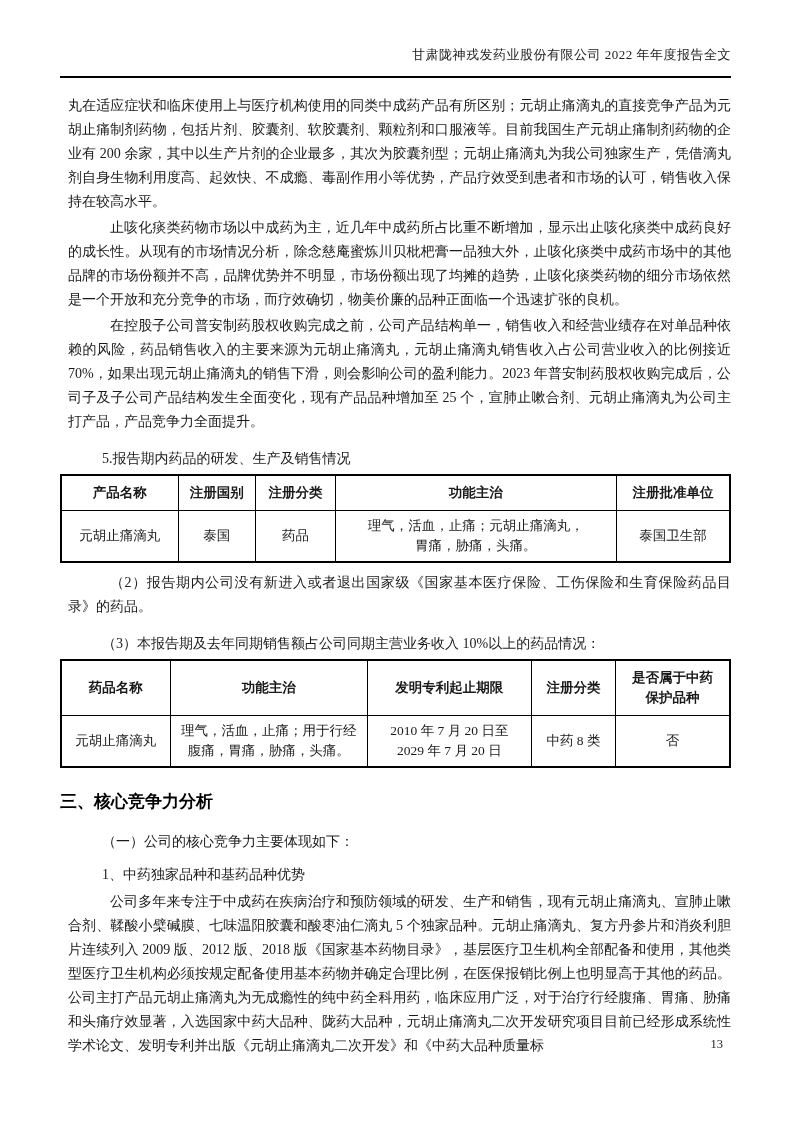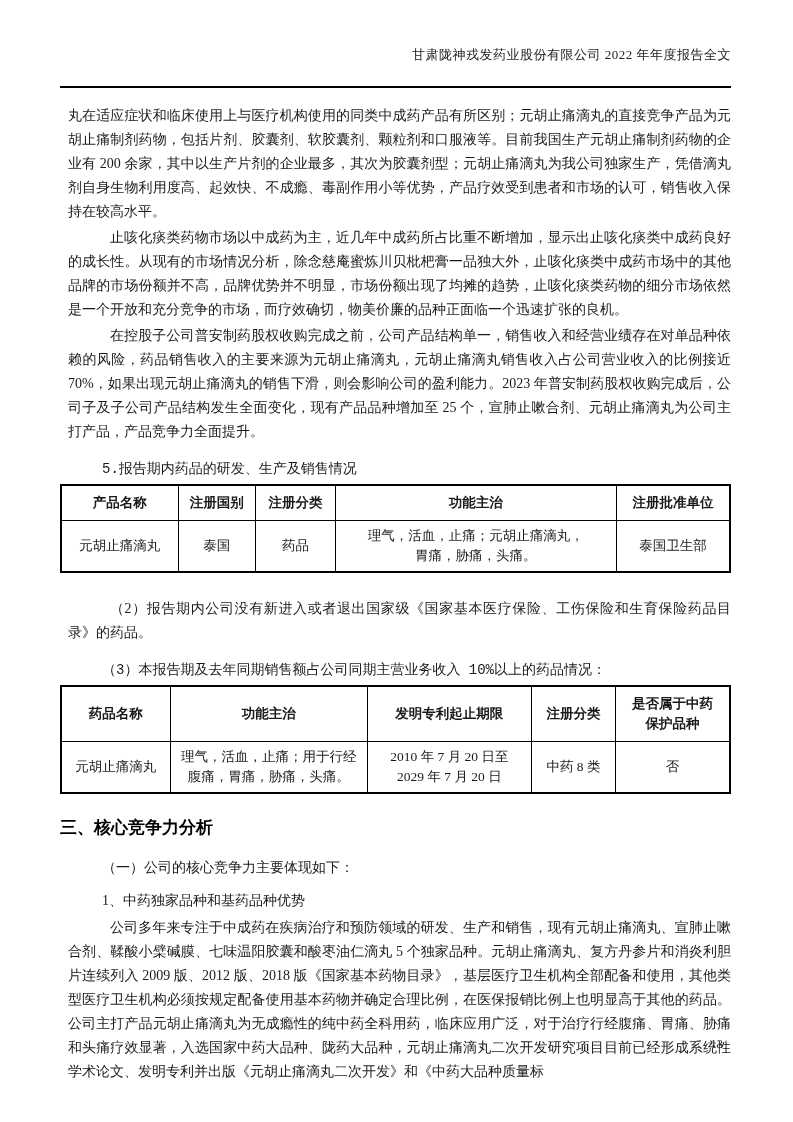--- a/index.html
+++ b/index.html
@@ -9,45 +9,45 @@
     background:#ffffff;
     margin:0 auto;
     overflow:hidden;
     box-sizing:border-box;
     padding:46px 62px 0 60px;
     font-family:"Liberation Serif","DejaVu Serif",serif;
     font-size:14px;
     color:#1a1a1a;
   }
   
-  .header{border-bottom:2.5px solid #000;padding-bottom:22px;}
+  .header{border-bottom:2.5px solid #000;padding-bottom:12px;}
   .header-title{
     text-align:right;
     font-size:13px;
     letter-spacing:.5px;
     color:#222;
   }
   
   .para{
     margin:0 0 2px 8px;
     line-height:24px;
     text-align:justify;
     text-justify:inter-ideograph;
   }
   .indent{text-indent:42px;}
   .first-para{margin-top:16px;}
-  .item-line{margin:13px 0 2px 0;line-height:24px;text-indent:42px;font-family:Liberation Mono, monospace;}
+  .item-line{margin:13px 0 2px 0;line-height:24px;text-indent:42px;}
   
   table{
     width:100%;
     border-collapse:collapse;
     border:2px solid #000;
     table-layout:fixed;
   }
-  .tbl1{margin:3px 0 24px 0;}
+  .tbl1{margin:3px 0 8px 0;}
   .tbl2{margin:3px 0 10px 0;padding-left:40px;}
   th,td{
     border:1px solid #000;
     text-align:center;
     vertical-align:middle;
     padding:6px 4px;
     line-height:20px;
     overflow:hidden;
   }
   th{

